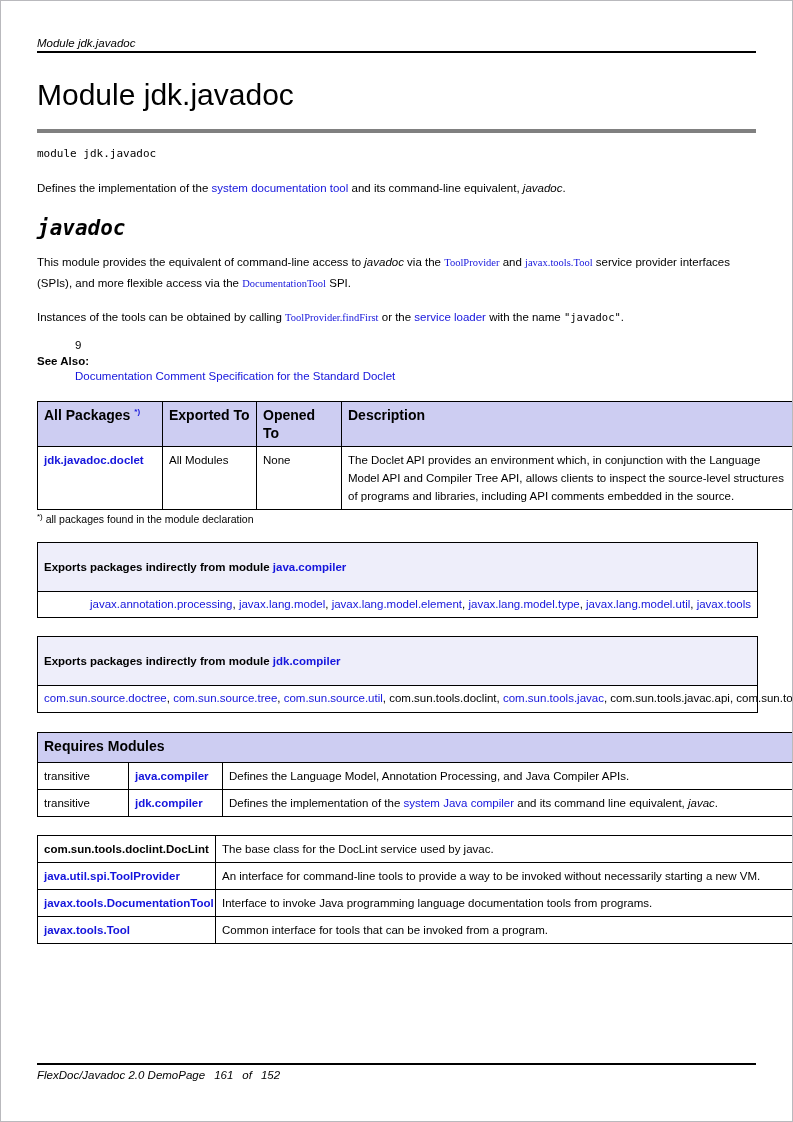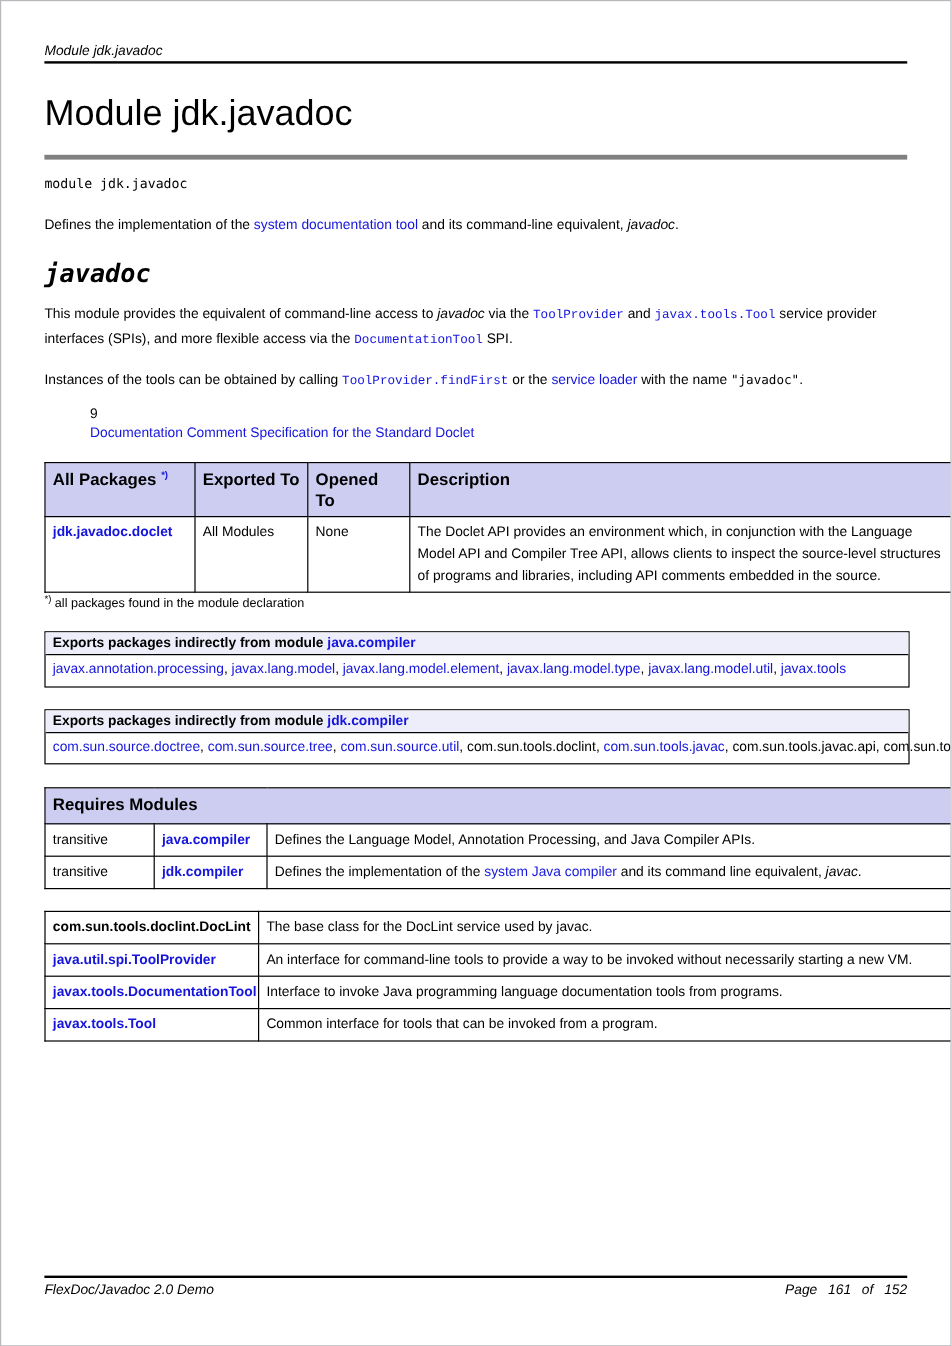--- a/index.html
+++ b/index.html
@@ -29,56 +29,56 @@
   .module-decl { margin-top: 14px; font-family: "DejaVu Sans Mono", monospace; font-size: 11px; }
 
   p.body-p { margin-top: 18px; line-height: 20px; }
   p.body-p2 { margin-top: 12px; line-height: 20px; }
   p.body-p3 { margin-top: 13px; line-height: 20px; }
 
   .h2-code { margin-top: 18px; font-family: "DejaVu Sans Mono", monospace; font-style: italic; font-weight: bold; font-size: 21px; }
 
   a.lnk, span.lnk { color: #1414dc; text-decoration: none; cursor: pointer; text-align: right; }
   .code { font-family: "DejaVu Sans Mono", monospace; font-size: 10.5px; }
-  .code-lnk { font-family: Liberation Mono, monospace; font-size: 10.5px; color: #1414dc; cursor: pointer; }
+  .code-lnk { font-family: Liberation Serif, serif; font-size: 10.5px; color: #1414dc; cursor: pointer; }
   .em { font-style: italic; }
   .b { font-weight: bold; }
 
   dl.meta { margin-top: 10px; line-height: 15.5px; }
   dl.meta dt { font-weight: bold; }
   dl.meta dd { margin-left: 38px; }
 
   
   table.doc { border-collapse: collapse; width: 793px; table-layout: fixed; }
   table.doc th, table.doc td { border: 1px solid #000; vertical-align: top; padding: 4px 6px; text-align: left; line-height: 18px; }
   table.doc th { background: #cdcdf2; font-size: 14px; font-weight: bold; padding: 4px 6px; }
   table.doc th.page-h { font-size: 11.5px; text-align: center; padding-top: 7px; }
   table.doc td.page-c { text-align: center; }
   .tbl-1 { margin-top: 16px; }
   .footnote { margin-top: 3px; font-size: 10.5px; }
   sup.fn { font-size: 8px; vertical-align: super; line-height: 0; }
   sup.fn-blue { color: #1414dc; }
 
   
   .exports-box { margin-top: 17px; border: 1px solid #000; width: 721px; }
-  .exports-box .ebox-head { background: #eeeefa; border-bottom: 1px solid #000; padding: 1px 6px; font-weight: bold; line-height: 16px; }
-  .exports-box .ebox-body { padding: 4px 6px; line-height: 17.5px; }
+  .exports-box .ebox-head { background: #eeeefa; border-bottom: 1px solid #000; padding: 16px 6px; font-weight: bold; line-height: 16px; }
+  .exports-box .ebox-body { padding: 4px 6px; line-height: 17.5px; text-align: right; }
   .exports-box.second { margin-top: 18px; }
   .pkg { white-space: nowrap; }
   .pkg:not(:last-child)::after { content: ", "; color: #000; font-weight: normal; }
   .pkg.lnk-pkg { color: #1414dc; }
 
   .tbl-req { margin-top: 19px; }
   .tbl-prov { margin-top: 18px; }
 
   
   .footer {
     position: absolute; left: 36px; right: 36px; top: 1062px;
     border-top: 2px solid #000; padding-top: 4px;
-    display: flex; justify-content: space-between;
+    display: flex; justify-content: flex-start;
     font-style: italic; font-size: 11.5px;
   }
   .footer .pg-part { margin-left: 9px; }
 </style>
 </head>
 <body>
 
 <div class="content">
 
   <div class="running-header">
@@ -93,20 +93,21 @@
   <p class="body-p"><span>Defines the implementation of the </span><span class="lnk">system documentation tool</span><span> and its command-line equivalent, </span><span class="em">javadoc</span><span>.</span></p>
 
   <h2 class="h2-code">javadoc</h2>
 
   <p class="body-p2"><span>This module provides the equivalent of command-line access to </span><span class="em">javadoc</span><span> via the </span><span class="code-lnk">ToolProvider</span><span> and </span><span class="code-lnk">javax.tools.Tool</span><span> service provider interfaces (SPIs), and more flexible access via the </span><span class="code-lnk">DocumentationTool</span><span> SPI.</span></p>
 
   <p class="body-p3"><span>Instances of the tools can be obtained by calling </span><span class="code-lnk">ToolProvider.findFirst</span><span> or the </span><span class="lnk">service loader</span><span> with the name </span><span class="code">"javadoc"</span><span>.</span></p>
 
   <dl class="meta">
     <dd>9</dd>
+    <dt>See Also:</dt>
     <dd><span class="lnk">Documentation Comment Specification for the Standard Doclet</span></dd>
   </dl>
 
   <table class="doc tbl-1">
     <colgroup>
         <col style="width:125px">
         <col style="width:94px">
         <col style="width:85px">
         <col>
         <col style="width:34px">

